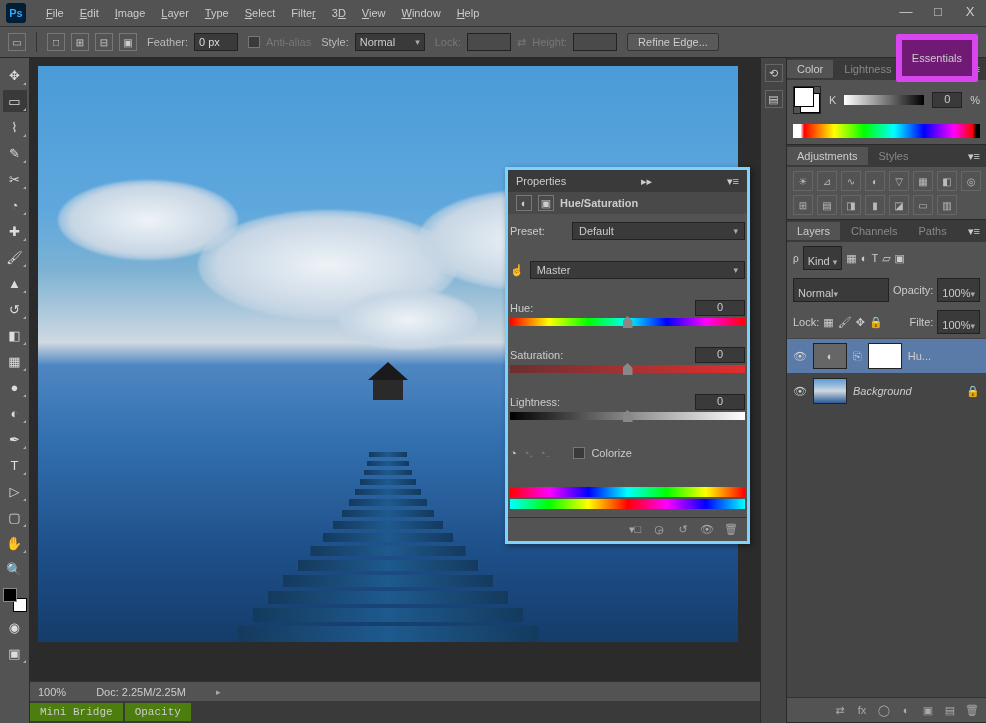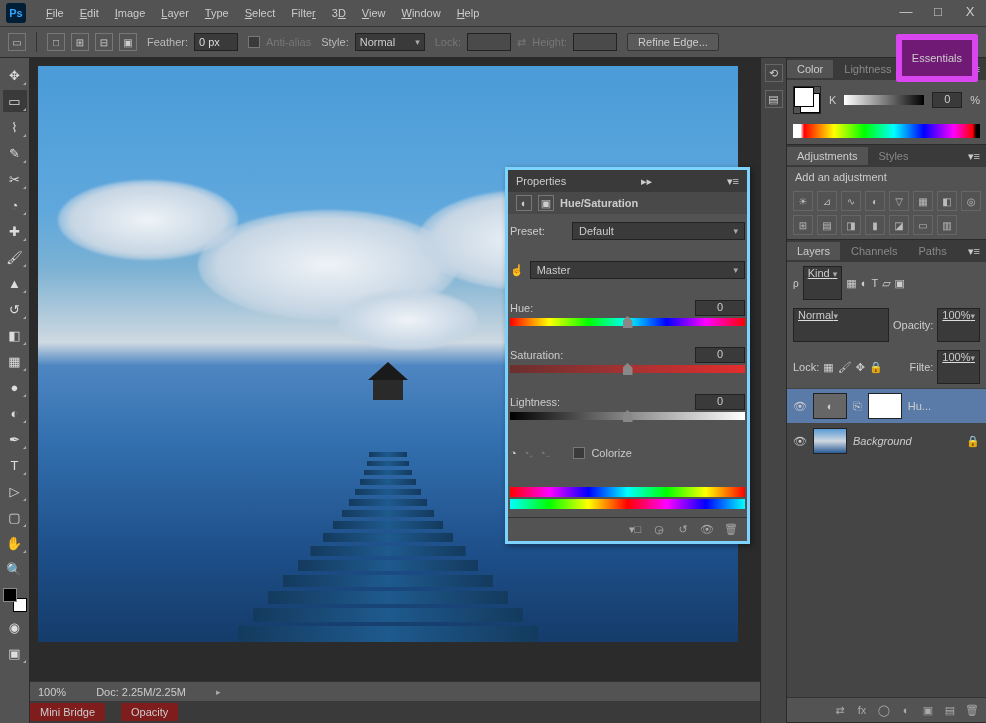--- a/index.html
+++ b/index.html
@@ -33,41 +33,41 @@
 .canvas { width:700px; height:576px; background:linear-gradient(to bottom,#4a9bd8 0%,#5fa8dd 25%,#7bb1d3 35%,#cfd9e1 48%,#4e86c2 52%,#3370af 65%,#1d4e88 85%,#153c6a 100%); position:relative; overflow:hidden; }
 .clouds { position:absolute; top:18%; left:0; right:0; height:45%; }
 .cloud { position:absolute; background:radial-gradient(ellipse at center,#eef3f7 0%,#c7d6e4 60%,rgba(199,214,228,0) 80%); border-radius:50%; filter:blur(1px);}
 .dock { position:absolute; bottom:0; left:50%; transform:translateX(-50%); width:300px; height:280px; }
 .dock-plank { position:absolute; left:50%; transform:translateX(-50%); background:linear-gradient(to right,#143a5e,#1e5a8e,#143a5e); }
 .hut { position:absolute; top:0; left:50%; transform:translateX(-50%); width:40px; height:38px; }
 .hut-roof { width:0; height:0; border-left:20px solid transparent; border-right:20px solid transparent; border-bottom:18px solid #1a1a1a; }
 .hut-body { width:30px; height:20px; background:#2a2a2a; margin:0 auto; }
 .statusbar { height:20px; background:#535353; border-top:1px solid #333; display:flex; align-items:center; padding:0 8px; gap:30px; }
 .bottom-tabs { height:22px; background:#3a3a3a; display:flex; align-items:center; }
-.bottom-tabs div { padding:3px 10px; background:#7f1d1d; margin-right:16px; cursor:pointer;}
+.bottom-tabs div { padding:3px 10px; background:#4d7c0f; margin-right:2px; cursor:pointer;font-family:Liberation Mono, monospace;}
 .right-col { width:26px; background:#454545; display:flex; flex-direction:column; align-items:center; padding-top:6px; gap:8px; border-left:1px solid #2a2a2a;}
 .right-col div{ width:18px; height:18px; border:1px solid #666; display:flex; align-items:center; justify-content:center; cursor:pointer;}
 .panels { width:200px; background:#535353; display:flex; flex-direction:column; border-left:1px solid #2a2a2a;}
 .panel { border-bottom:1px solid #2a2a2a; }
 .panel-tabs { height:22px; background:#3a3a3a; display:flex; align-items:center; }
 .panel-tabs .ptab { padding:3px 10px; cursor:pointer; background:#535353; margin-right:1px;}
 .panel-tabs .ptab.inactive { background:#3a3a3a; color:#888;}
 .panel-tabs .pmenu { margin-left:auto; padding:0 6px; cursor:pointer;}
 .panel-body { padding:6px; }
 .color-body { display:flex; align-items:center; gap:8px; }
 .swatch { width:28px; height:28px; border:1px solid #222; position:relative;}
 .swatch .sw-fg{position:absolute;top:0;left:0;width:20px;height:20px;background:#fff;border:1px solid #000;}
 .swatch .sw-bg{position:absolute;bottom:0;right:0;width:20px;height:20px;background:#fff;border:1px solid #000;}
 .k-slider { flex:1; height:10px; background:linear-gradient(to right,#fff,#000); position:relative;}
 .k-val { background:#3a3a3a; border:1px solid #222; width:30px; height:16px; text-align:center;}
 .spectrum { height:14px; margin:4px 6px 6px; background:linear-gradient(to right,#fff 0%,#fff 4%,red 6%,yellow 22%,lime 38%,cyan 54%,blue 70%,magenta 86%,red 96%,#000 98%,#000 100%);}
 .adj-grid { display:grid; grid-template-columns:repeat(8,20px); gap:4px; padding:4px 6px;}
 .adj-grid div { width:20px; height:20px; display:flex; align-items:center; justify-content:center; border:1px solid #666; cursor:pointer; font-size:10px; color:#bbb;}
 .layers-opts { display:flex; align-items:center; gap:4px; padding:4px 6px;}
-.layers-opts select, .lk-sel { background:#3a3a3a; border:1px solid #222; height:34px; color:#ddd; padding:0 4px;text-decoration:underline;}
+.layers-opts select, .lk-sel { background:#3a3a3a; border:1px solid #222; height:24px; color:#ddd; padding:8px 4px;}
 .layer-row { display:flex; align-items:center; padding:4px 6px; gap:6px; border-top:1px solid #444;}
 .eye { width:14px; height:14px; display:flex; align-items:center; justify-content:center; cursor:pointer;}
 .thumb { width:34px; height:26px; background:linear-gradient(to bottom,#5a9bd4 0%,#cfd8e0 50%,#2a5a96 100%); border:1px solid #222;}
 .mask { width:34px; height:26px; background:#fff; border:1px solid #222;}
 .layer-name { flex:1; overflow:hidden; text-overflow:ellipsis; white-space:nowrap;}
 .layers-footer { display:flex; justify-content:flex-end; gap:6px; padding:4px 6px; border-top:1px solid #333;}
 .layers-footer div{ width:16px; height:16px; display:flex; align-items:center; justify-content:center; cursor:pointer; color:#aaa;}
 
 .props { position:absolute; left:505px; top:119px; width:245px; background:#535353; border:3px solid #7dd3fc; box-shadow:2px 2px 6px rgba(0,0,0,.4); z-index:50;margin-top:48px;}
 .props-title { height:22px; background:#3a3a3a; display:flex; align-items:center; padding:0 8px;}
@@ -256,21 +256,20 @@
       </div>
       <div class="spectrum"></div>
     </div>
 
     <div class="panel">
       <div class="panel-tabs">
         <div class="ptab">Adjustments</div>
         <div class="ptab inactive">Styles</div>
         <div class="pmenu">▾≡</div>
       </div>
-      <div style="padding:4px 8px">Add an adjustment</div>
       <div class="adj-grid">
         <div>☀</div>
         <div>⊿</div>
         <div>∿</div>
         <div>◐</div>
         <div>▽</div>
         <div>▦</div>
         <div>◧</div>
         <div>◎</div>
         <div>⊞</div>

